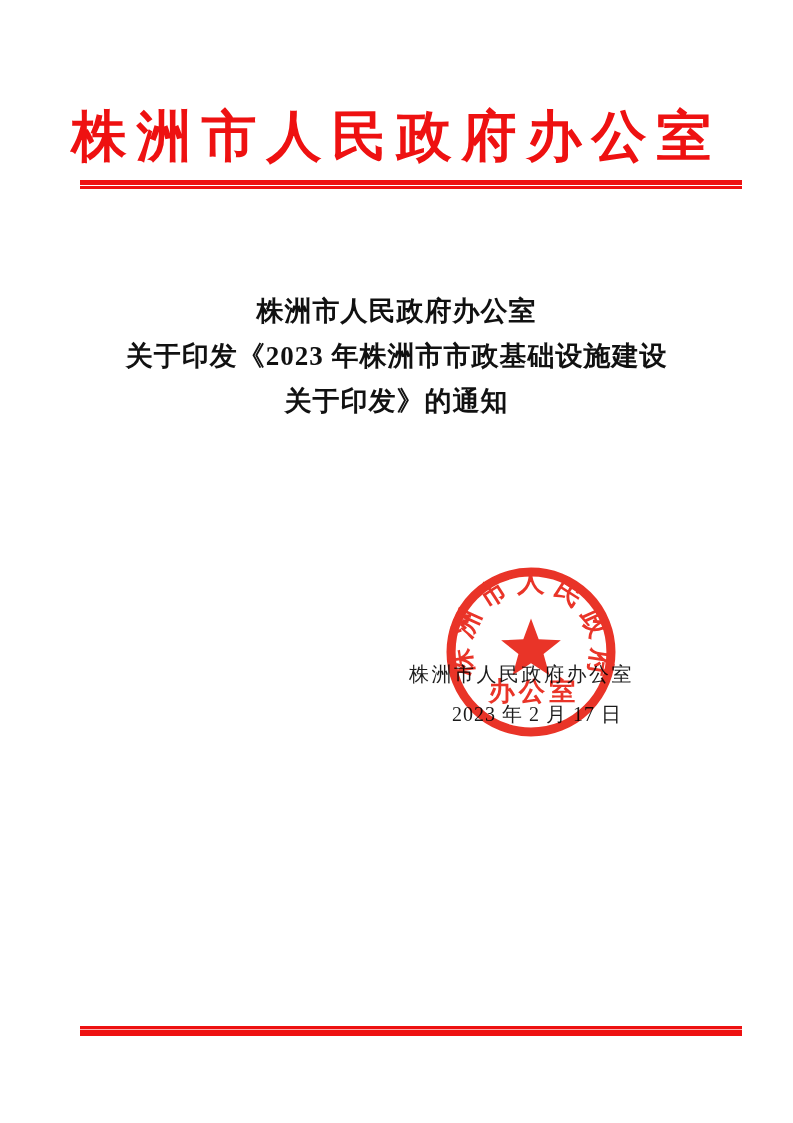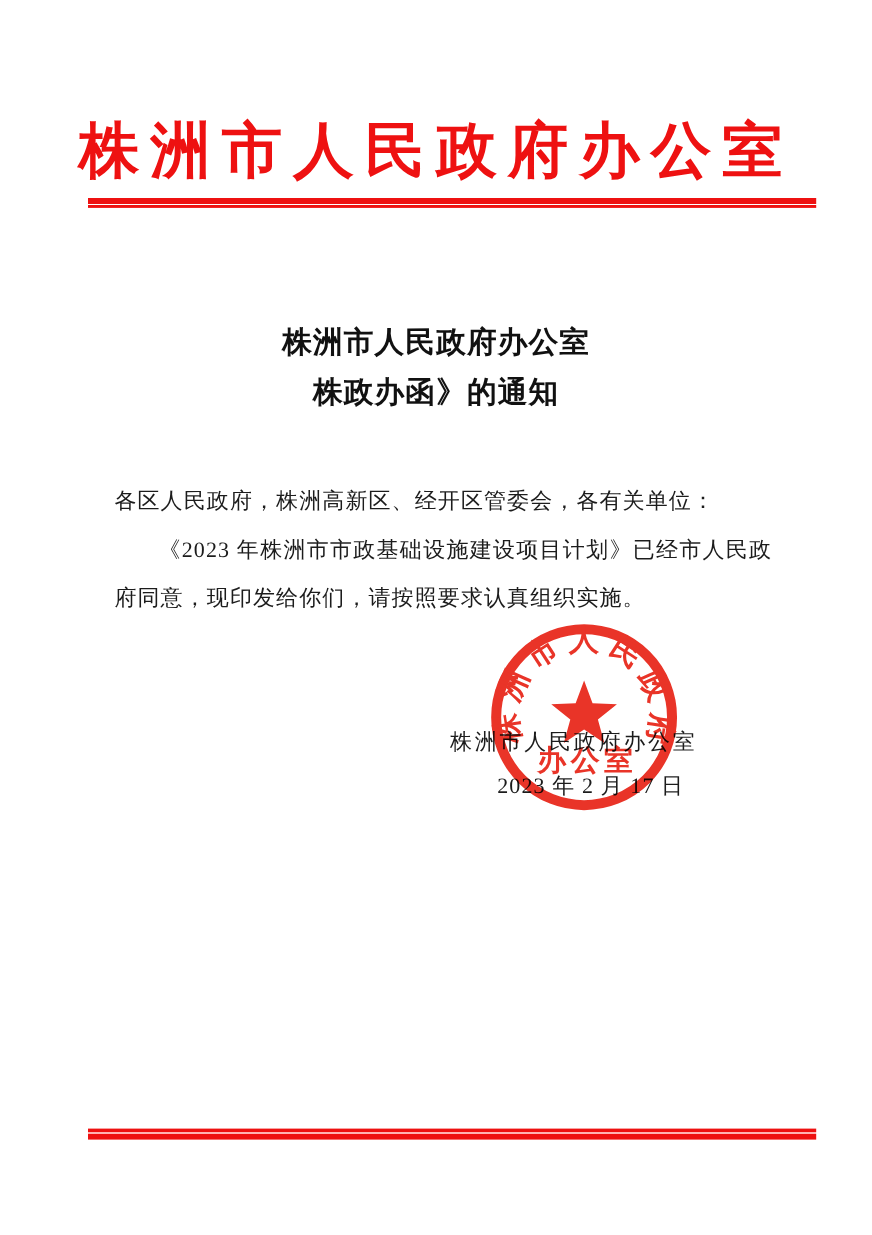--- a/index.html
+++ b/index.html
@@ -80,27 +80,24 @@
 
 <div class="page">
 
   <div class="letterhead">株洲市人民政府办公室</div>
 
   <div class="rule-top"></div>
 
 
   <div class="title-block">
     <div>株洲市人民政府办公室</div>
-    <div>株政办函》的通知</div>
+    <div>关于印发《2023 年株洲市市政基础设施建设</div>
+    <div>关于印发》的通知</div>
   </div>
 
-  <div class="body-text">
-    <p>各区人民政府，株洲高新区、经开区管委会，各有关单位：</p>
-    <p class="indent">《2023 年株洲市市政基础设施建设项目计划》已经市人民政府同意，现印发给你们，请按照要求认真组织实施。</p>
-  </div>
 
   <div class="sign-name">株洲市人民政府办公室</div>
 
   <div class="sign-date">2023 年 2 月 17 日</div>
 
   <div class="seal">
     <svg viewBox="0 0 168 168" width="170" height="172">
       <circle cx="84" cy="84" r="79" fill="none" stroke="#e8291c" stroke-width="9"></circle>
       <defs>
         <path id="sealArc" d="M 34,118 A 60.5,60.5 0 1 1 134,118" fill="none"></path>

